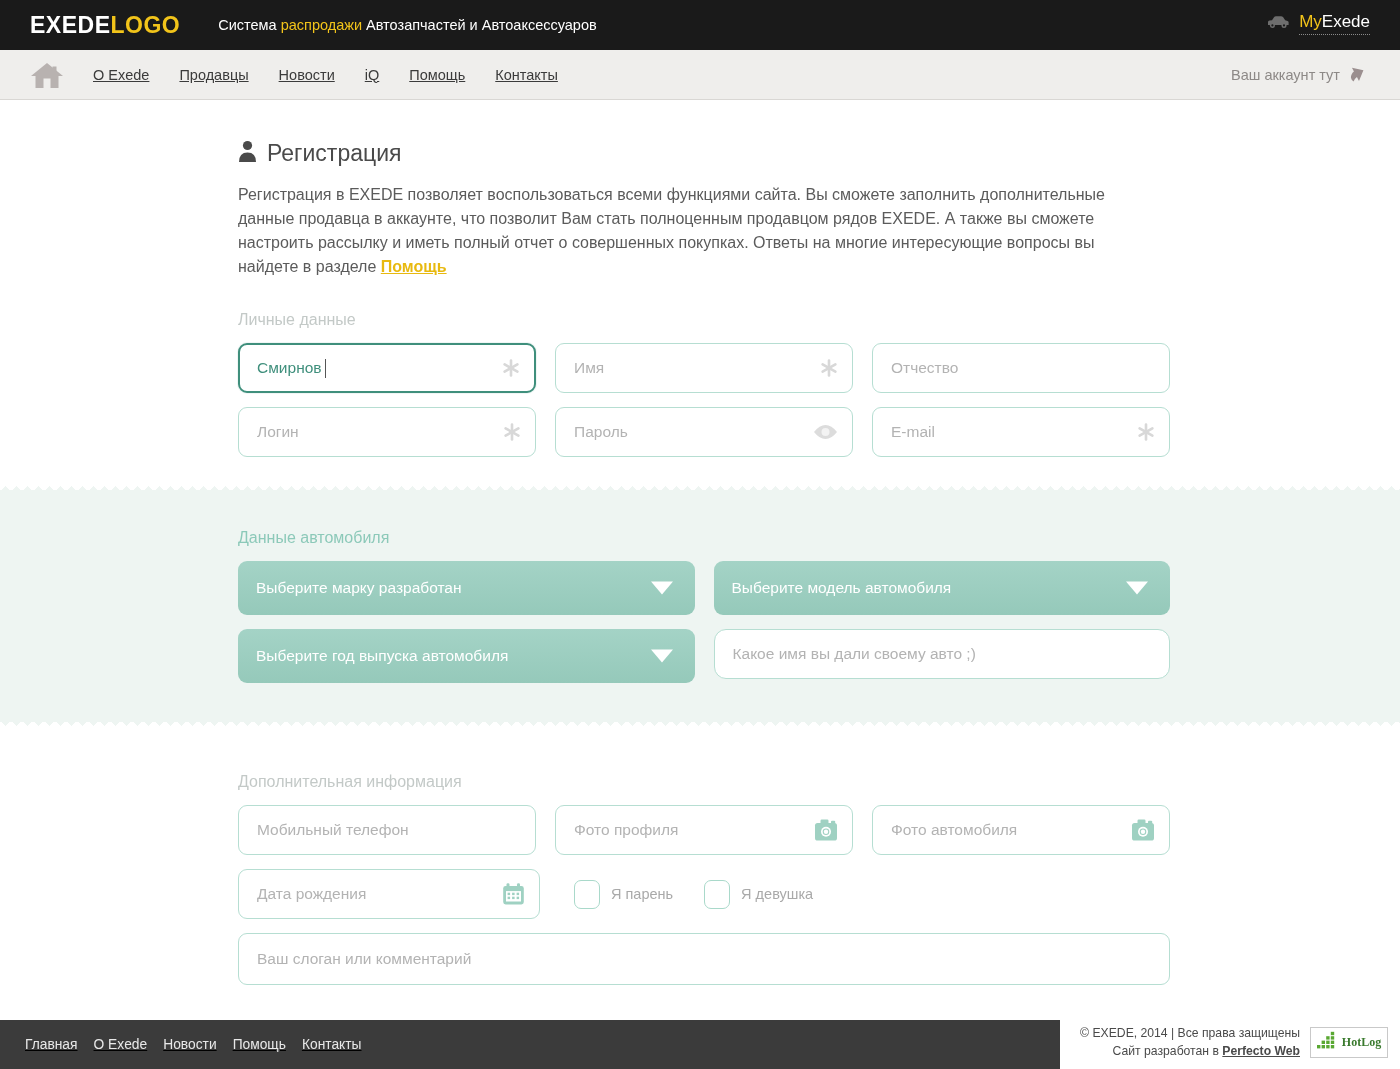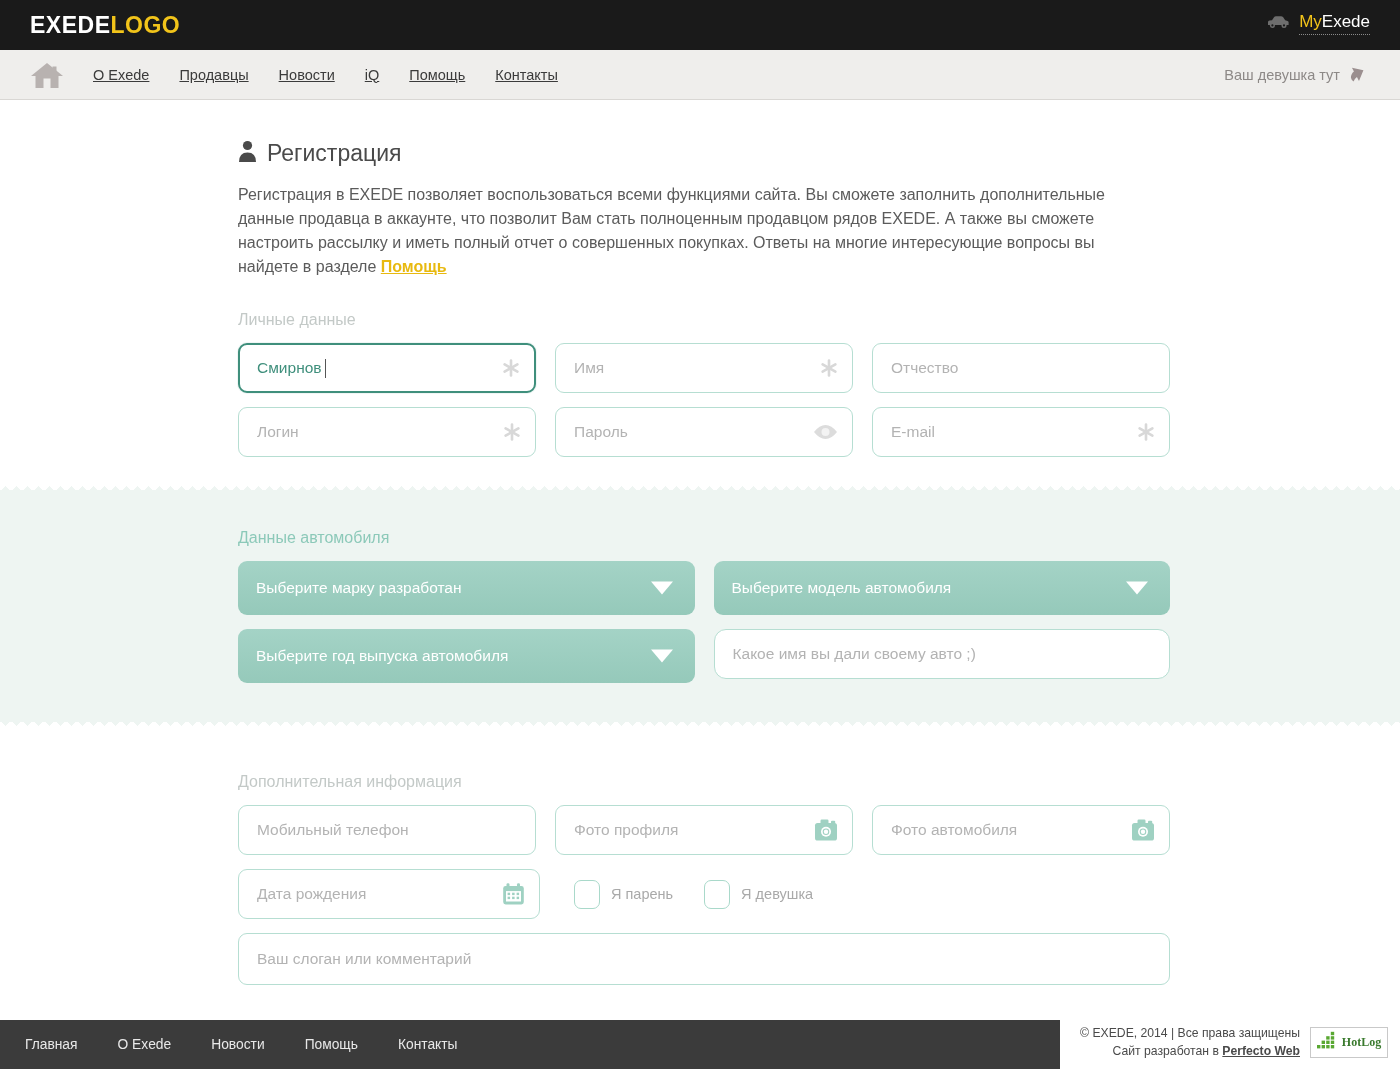--- a/index.html
+++ b/index.html
@@ -246,21 +246,21 @@
   
   .footer {
     position: absolute;
     left: 0; bottom: 0;
     width: 100%;
     height: 49px;
     background: #3b3b3b;
     display: flex;
     align-items: center;
   }
-  .footlinks { display: flex; gap: 40px; margin-left: 25px; }
+  .footlinks { display: flex; gap: 16px; margin-left: 25px; text-decoration: underline; }
   .footlinks a { color: #e8e8e8; font-size: 13.8px; text-decoration: none; white-space: nowrap; }
 
   .copybox {
     position: absolute;
     right: 0; bottom: 0;
     width: 340px;
     height: 54px;
     background: #ffffff;
     display: flex;
     align-items: center;
@@ -281,20 +281,23 @@
     gap: 3px;
   }
   .hl-text { font-size: 12px; font-weight: bold; color: #3a7a2e; font-family: "Liberation Serif", serif; }
 </style>
 </head>
 <body>
 
 <div class="topbar">
   <div class="logo">
     <span class="l1">EXEDE</span><span class="l2">LOGO</span>
+  </div>
+  <div class="tagline">
+    <span>Система </span><span class="hl">распродажи</span><span> Автозапчастей и Автоаксессуаров</span>
   </div>
   <div class="myexede">
     <span>
       <svg width="24" height="14" viewBox="0 0 24 14">
         <path d="M2 10 L2 7 Q2 6 3.5 5.6 L6 5.2 L8 2.2 Q8.6 1.2 10 1.2 L15 1.2 Q16.4 1.2 17.2 2.3 L19.2 5.3 L21.5 5.9 Q22.6 6.3 22.6 7.3 L22.6 10 Z" fill="#6e6e6e"></path>
         <circle cx="6.4" cy="10.4" r="2.5" fill="#6e6e6e"></circle>
         <circle cx="6.4" cy="10.4" r="1.1" fill="#1a1a1a"></circle>
         <circle cx="18" cy="10.4" r="2.5" fill="#6e6e6e"></circle>
         <circle cx="18" cy="10.4" r="1.1" fill="#1a1a1a"></circle>
       </svg>
@@ -313,21 +316,21 @@
   </span>
   <div class="navlinks">
     <a href="#">О Exede</a>
     <a href="#">Продавцы</a>
     <a href="#">Новости</a>
     <a href="#">iQ</a>
     <a href="#">Помощь</a>
     <a href="#">Контакты</a>
   </div>
   <div class="account">
-    <span class="txt">Ваш девушка тут</span>
+    <span class="txt">Ваш аккаунт тут</span>
     <span>
       <svg width="26" height="26" viewBox="0 0 26 26">
         <path d="M4 19 Q6 17 9 16.6 L9 21 L18 13.5 L9 6 L9 10.2 Q5 11 3.4 14.4 Q2.6 16.6 4 19 Z" fill="#9b8f8f" transform="rotate(-28 11 13)"></path>
       </svg>
     </span>
   </div>
 </div>
 
 <div class="content">
 

